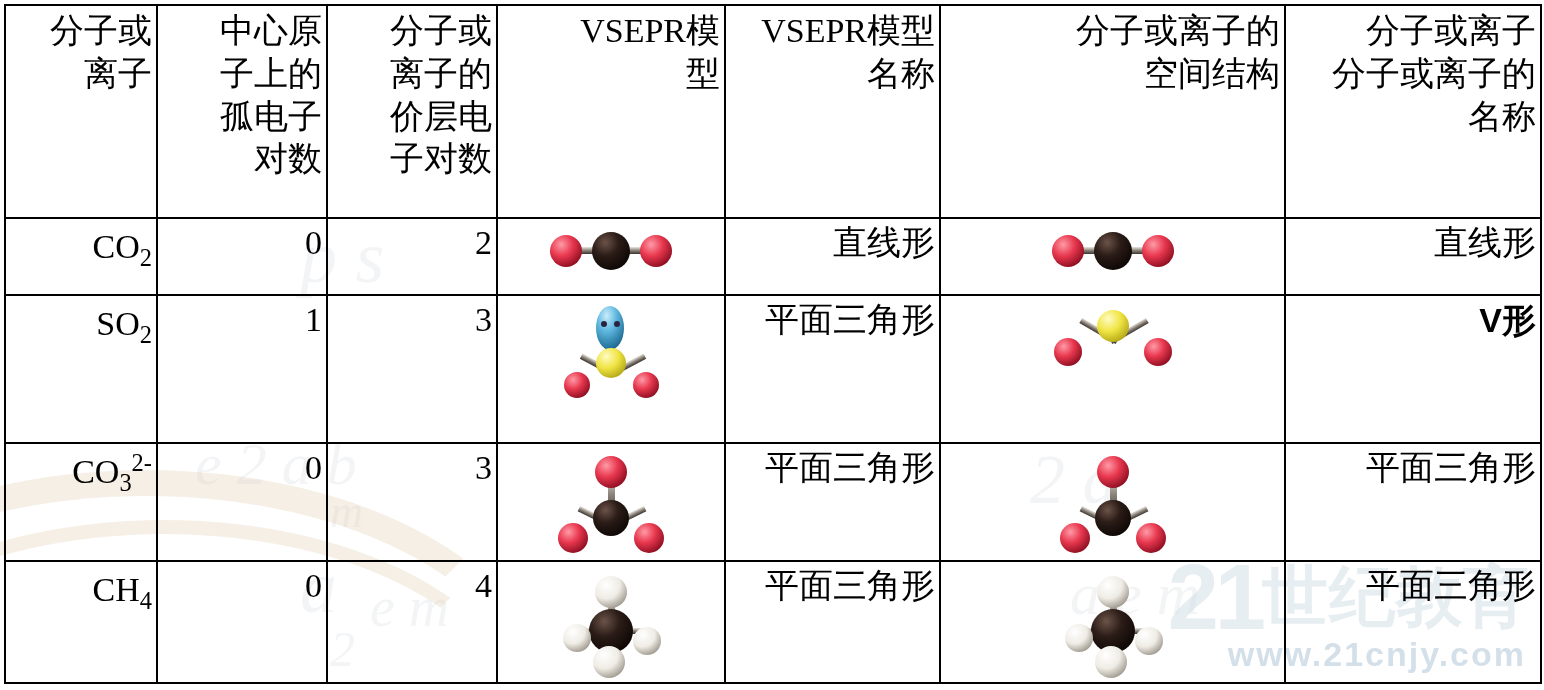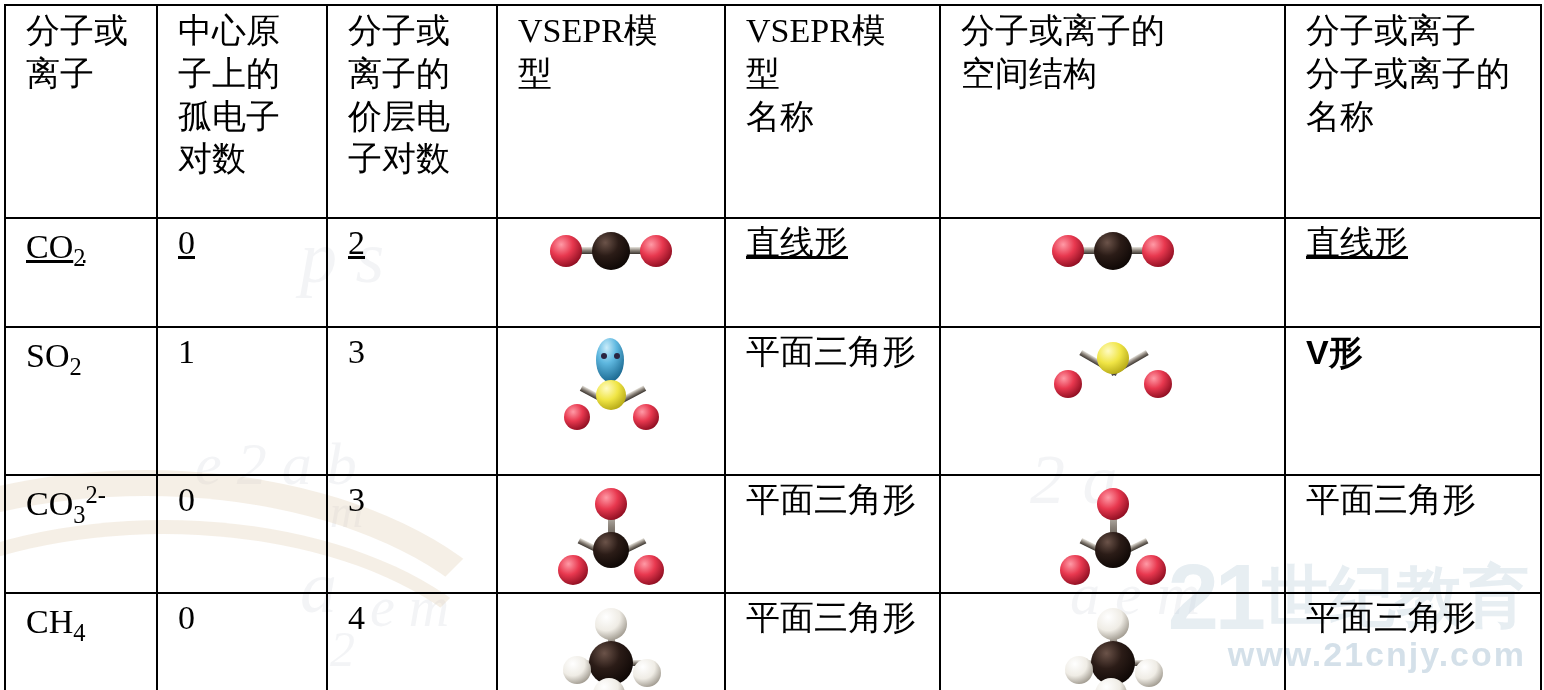--- a/index.html
+++ b/index.html
@@ -83,23 +83,23 @@
   }
   table.vsepr {
     border-collapse: collapse;
     width: 1536px;
     height: 679px;
     table-layout: fixed;
     background: transparent;
   }
   table.vsepr td {
     border: 2px solid #000000;
-    text-align: left;
+    text-align: right;
     vertical-align: top;
-    padding: 4px 20px;
+    padding: 4px 4px;
     background: transparent;
     margin-left: 14px;
   }
   td.hdr {
     font-size: 34px;
     line-height: 1.26;
     vertical-align: top;
   }
   td.cell-text {
     font-size: 34px;
@@ -173,21 +173,21 @@
 型</span></td>
         <td class="hdr"><span style="white-space:pre-line;">VSEPR模型
 名称</span></td>
         <td class="hdr"><span style="white-space:pre-line;">分子或离子的
 空间结构</span></td>
         <td class="hdr"><span style="white-space:pre-line;">分子或离子
 分子或离子的
 名称</span></td>
       </tr>
 
-      <tr style="height:109px;text-decoration:underline;">
+      <tr style="height:77px;">
         <td class="cell-text"><span><span>CO</span><span class="sub">2</span><span class="sup"></span></span></td>
         <td class="cell-text">0</td>
         <td class="cell-text">2</td>
         <td class="cell-model">
           <svg class="mol" width="150" height="56" viewBox="0 0 150 56">
             <defs>
               <radialGradient id="gO" cx="35%" cy="30%" r="75%">
                   <stop offset="0%" stop-color="#ff9aa6"></stop>
                   <stop offset="48%" stop-color="#e8384f"></stop>
                   <stop offset="100%" stop-color="#8c0d20"></stop>

